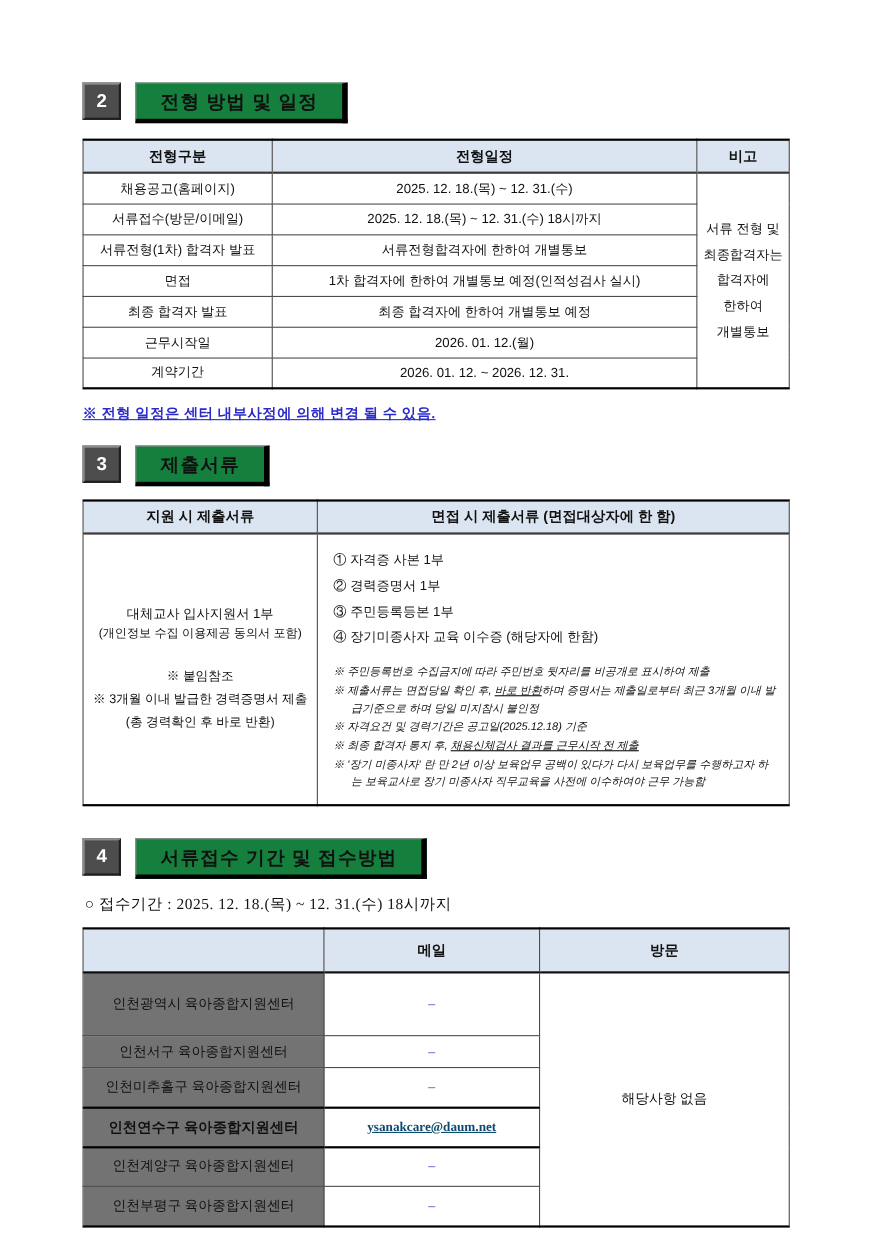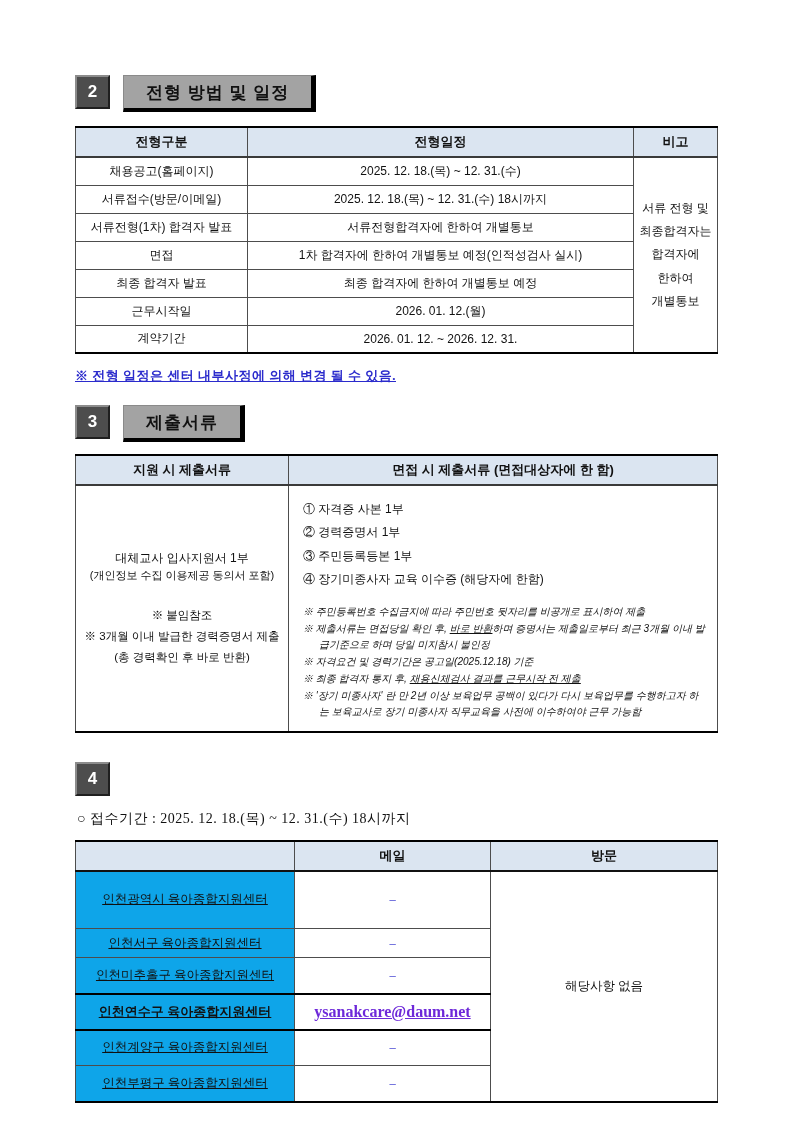--- a/index.html
+++ b/index.html
@@ -5,21 +5,21 @@
   html,body{margin:0;padding:0;background:#fff;}
   body{width:793px;height:1121px;font-family:"Liberation Sans",sans-serif;color:#111;}
   .page{position:relative;width:793px;height:1121px;box-sizing:border-box;padding:75px 76px 0 75px;overflow:hidden;}
 
   
   .sec-header{display:flex;align-items:flex-start;}
   .sec-num{width:31px;height:30px;background:#4d4d4d;color:#fff;font-weight:bold;font-size:17px;
     display:flex;align-items:center;justify-content:center;
     border-top:2px solid #8c8c8c;border-left:2px solid #8c8c8c;
     border-right:2px solid #1f1f1f;border-bottom:2px solid #1f1f1f;}
-  .sec-title{margin-left:13px;background:#a3a3a3;padding:5px 22px 4px 22px;font-size:17px;font-weight:bold;letter-spacing:1px;
+  .sec-title{margin-left:13px;background:#15803d;padding:5px 22px 4px 22px;font-size:17px;font-weight:bold;letter-spacing:1px;
     border-top:1px solid #8a8a8a;border-left:1px solid #8a8a8a;
     border-right:5px solid #000;border-bottom:4px solid #000;}
 
   
   table{border-collapse:collapse;table-layout:fixed;width:642px;}
   .tbl{border-top:2px solid #000;border-bottom:2px solid #000;border-radius:22px;}
   .tbl th,.tbl td{border:1px solid #4d4d4d;box-sizing:border-box;}
   .tbl th{background:#dbe5f1;font-weight:bold;font-size:13px;height:30px;text-align:center;border-bottom:2px solid #3a3a3a;}
 
   
@@ -39,29 +39,29 @@
   .docs .doc-item{font-size:12px;line-height:1.95;}
   .docs .doc-notes{margin-top:12px;}
   .docs .note-line{font-size:10px;line-height:1.6;padding-left:16px;text-indent:-16px;margin:1px 0;font-style:italic;}
   .u{text-decoration:underline;}
 
   
   .period-line{margin:14px 0 12px 2px;font-family:"Liberation Serif",serif;font-size:14px;letter-spacing:0.5px;}
 
   
   .recv{font-family:"Liberation Serif",serif;}
-  .recv th{font-family:"Liberation Serif",serif;font-size:13px;height:30px;border-bottom:2px solid #111;}
+  .recv th{font-family:"Liberation Serif",serif;font-size:13px;height:40px;border-bottom:2px solid #111;}
   .recv td{font-size:12.5px;text-align:center;vertical-align:middle;height:36px;padding:1px 3px;}
-  .recv .name-cell{background:#0ea5e9;text-decoration:underline;}
+  .recv .name-cell{background:#737373;}
   .recv .r-tall td{height:58px;}
   .recv .r-mid td{height:29px;}
   .recv .dash{color:#2b2bcc;}
   .recv .strong-row td{border-top:2px solid #000;border-bottom:2px solid #000;}
   .recv .strong-row .name-cell{font-weight:bold;font-family:"Liberation Sans",sans-serif;font-size:13px;}
-  .recv .mail-link{color:#6d28d9;font-weight:bold;text-decoration:underline;font-size:16px;}
+  .recv .mail-link{color:#0c4a6e;font-weight:bold;text-decoration:underline;font-size:12px;}
 
   .mail-note{margin-top:17px;font-family:"Liberation Serif",serif;font-size:12.5px;letter-spacing:0.3px;margin-left:44px;}
   .mail-note .b{font-family:"Liberation Sans",sans-serif;font-weight:bold;font-size:13px;}
 
   .mt14{margin-top:14px;} .mt12{margin-top:12px;}
   .gap-s3{margin-top:20px;} .gap-s4{margin-top:29px;}
 </style>
 </head>
 <body>
 
@@ -161,20 +161,21 @@
           <div class="note-line"><span>※ 최종 합격자 통지 후, </span><span class="u">채용신체검사 결과를 근무시작 전 제출</span><span></span></div>
           <div class="note-line"><span>※ '장기 미종사자' 란 만 2년 이상 보육업무 공백이 있다가 다시 보육업무를 수행하고자 하는 보육교사로 장기 미종사자 직무교육을 사전에 이수하여야 근무 가능함</span><span class="u"></span><span></span></div>
         </div>
       </td>
     </tr>
   </tbody>
     </table>
 
   <div class="sec-header gap-s4">
     <div class="sec-num">4</div>
+    <div class="sec-title">서류접수 기간 및 접수방법</div>
   </div>
 
   <div class="period-line">○ 접수기간 : 2025. 12. 18.(목) ~ 12. 31.(수) 18시까지</div>
 
   <table class="tbl recv">
     <colgroup>
         <col style="width:219px">
         <col style="width:196px">
         <col style="width:227px">
       </colgroup>

